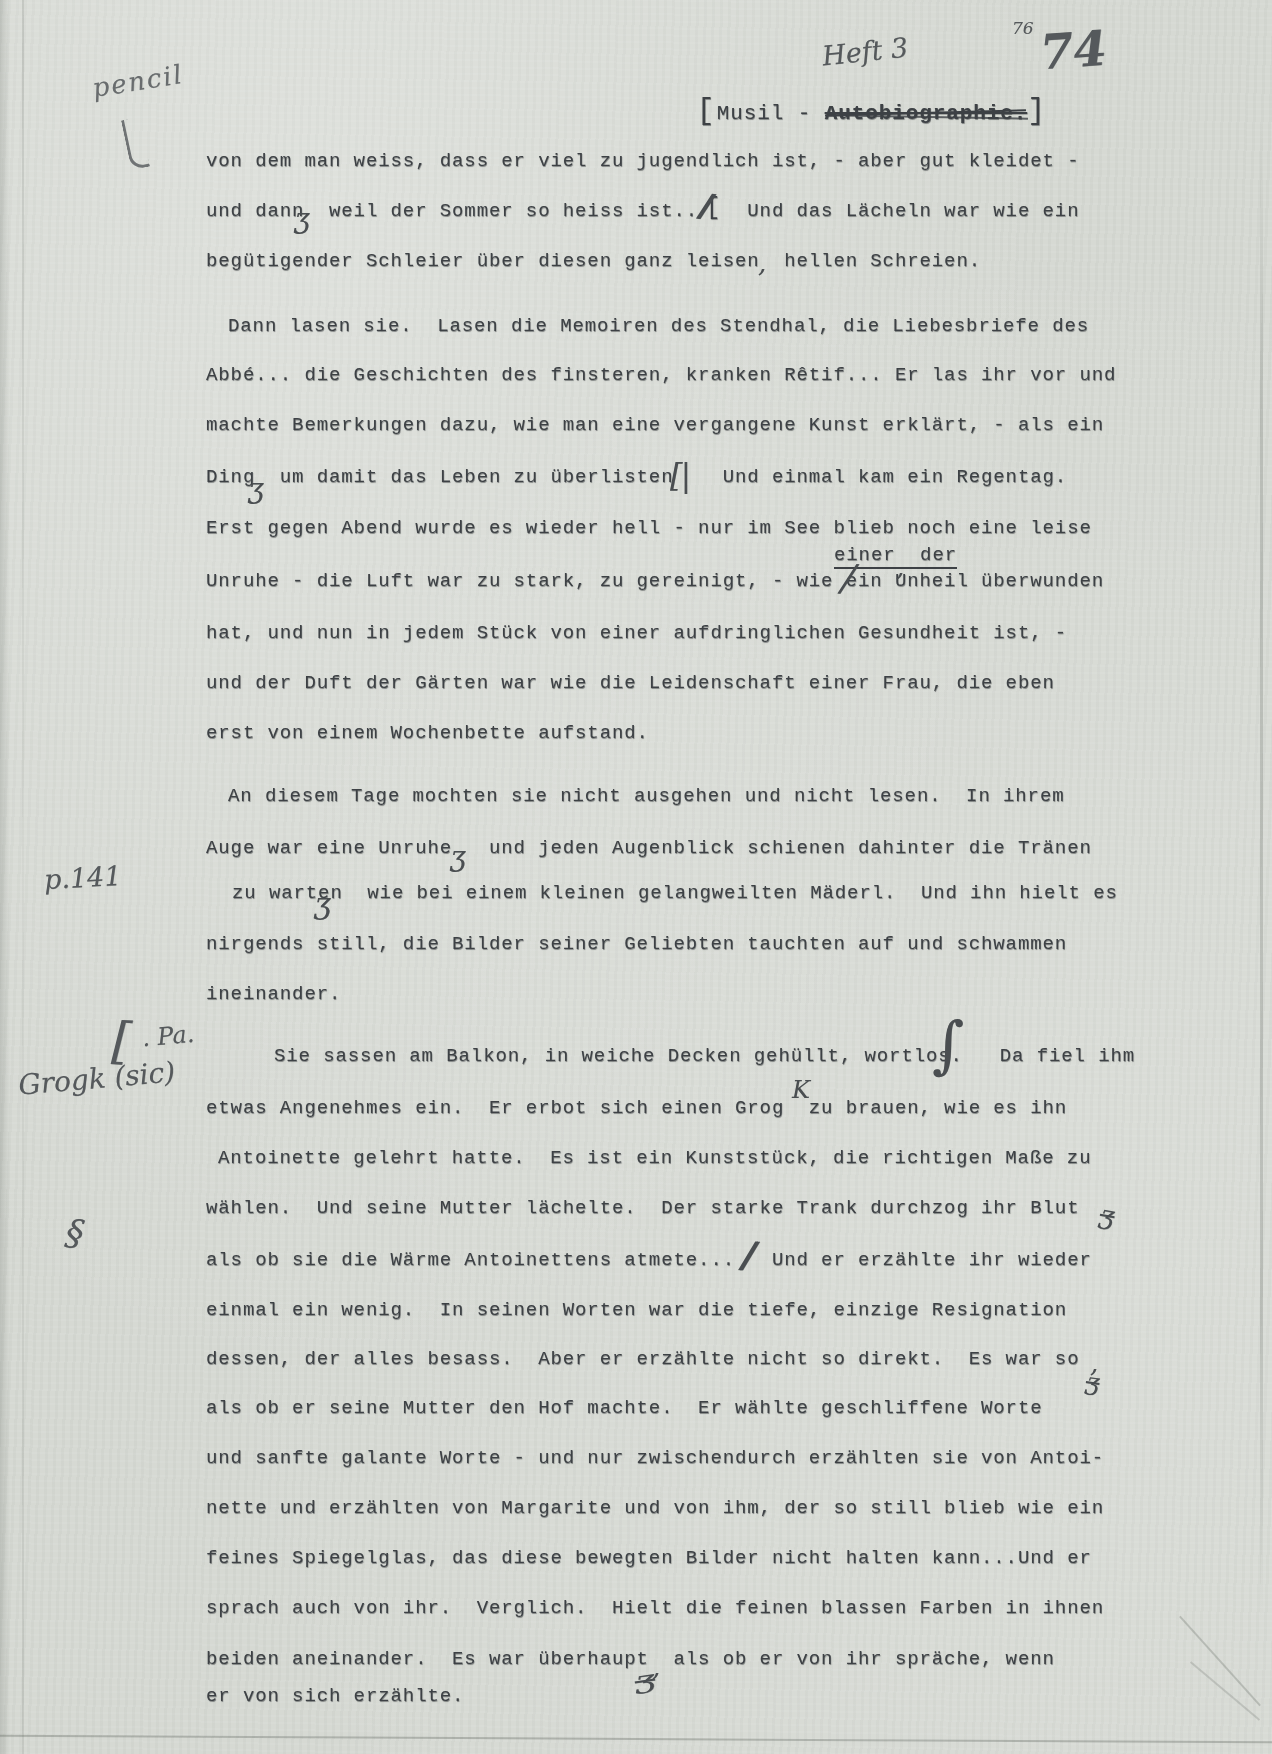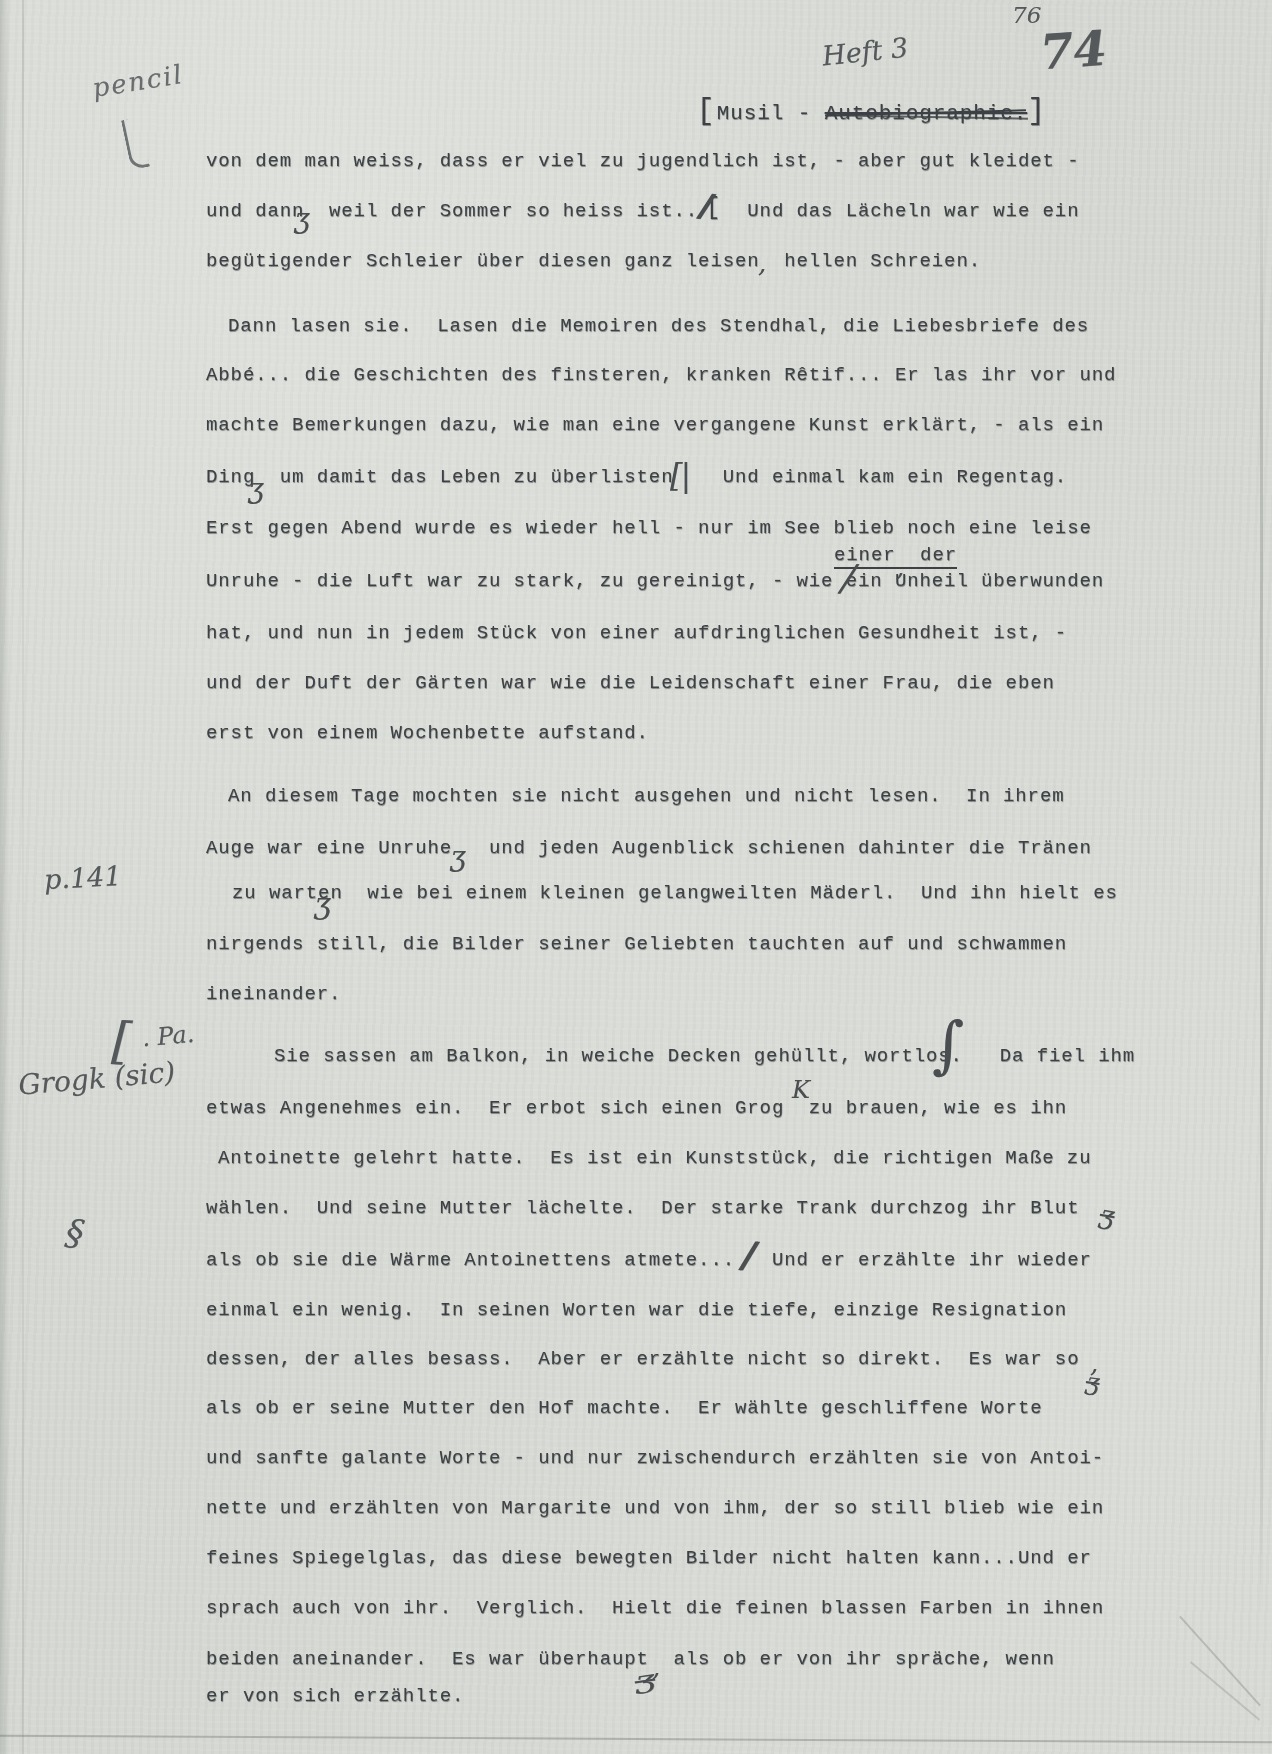--- a/index.html
+++ b/index.html
@@ -19,35 +19,35 @@
     text-shadow:0.5px 0.6px 0.7px rgba(60,64,66,0.55);
   }
   .typed{font-family:"Liberation Mono","DejaVu Sans Mono",monospace;color:#3d4145;
     text-shadow:0.5px 0.6px 0.7px rgba(60,64,66,0.5);}
   .hand{
     position:absolute;font-family:"DejaVu Serif","Liberation Serif",serif;
     font-style:italic;color:#4a4e51;white-space:pre;
     text-shadow:0.3px 0.3px 0.5px rgba(70,74,76,0.4);
   }
   .pencil{color:#55595c;}
-  .struck{position:relative;text-decoration:line-through;text-decoration-thickness:2px;}
+  .struck{position:relative;text-decoration:line-through;text-decoration-thickness:2px;font-weight:bold;}
   .struck::after{content:"";position:absolute;left:0;right:2px;top:45%;height:2px;
     background:#3d4145;transform:rotate(-1.5deg);}
   .struck::before{content:"";position:absolute;left:2px;right:0;top:62%;height:1.5px;
     background:rgba(61,65,69,0.8);transform:rotate(1deg);}
   .insert-underline{border-bottom:2px solid #3d4145;padding-bottom:1px;}
   .crease{position:absolute;pointer-events:none;}
   .mark-strike{text-decoration:line-through;text-decoration-thickness:1.5px;}
   .bigbracket{font-size:30px;letter-spacing:2px;}
 </style>
 </head>
 <body>
 
 <span class="hand pencil" style="left:822px;top:36px;font-size:27px;transform:rotate(-6deg);">Heft 3</span>
-<span class="hand pencil" style="left:1012px;top:2px;font-size:23px;font-style:italic;">76</span>
+<span class="hand pencil" style="left:1012px;top:18px;font-size:17px;font-style:italic;">76</span>
 <span class="hand pencil" style="left:1040px;top:22px;font-size:48px;transform:rotate(-4deg);font-weight:bold;">74</span>
 
 <div class="tl" style="left:672px;top:72px;">
   <span class="bigbracket">[</span><span style="font-size:21px;">Musil - </span><span class="struck" style="font-size:21px;">Autobiographie.</span><span class="bigbracket">]</span>
 </div>
 
 <span class="hand pencil" style="left:92px;top:66px;font-size:26px;transform:rotate(-9deg);letter-spacing:2px;opacity:0.85;">pencil</span>
 <div class="crease" style="left:126px;top:118px;width:16px;height:48px;border-left:3px solid #55595c;border-bottom:3px solid #55595c;border-bottom-left-radius:14px;transform:rotate(-12deg);opacity:0.8;"></div>
 
 <span class="hand pencil" style="left:44px;top:862px;font-size:27px;transform:rotate(-3deg);">p.141</span>

